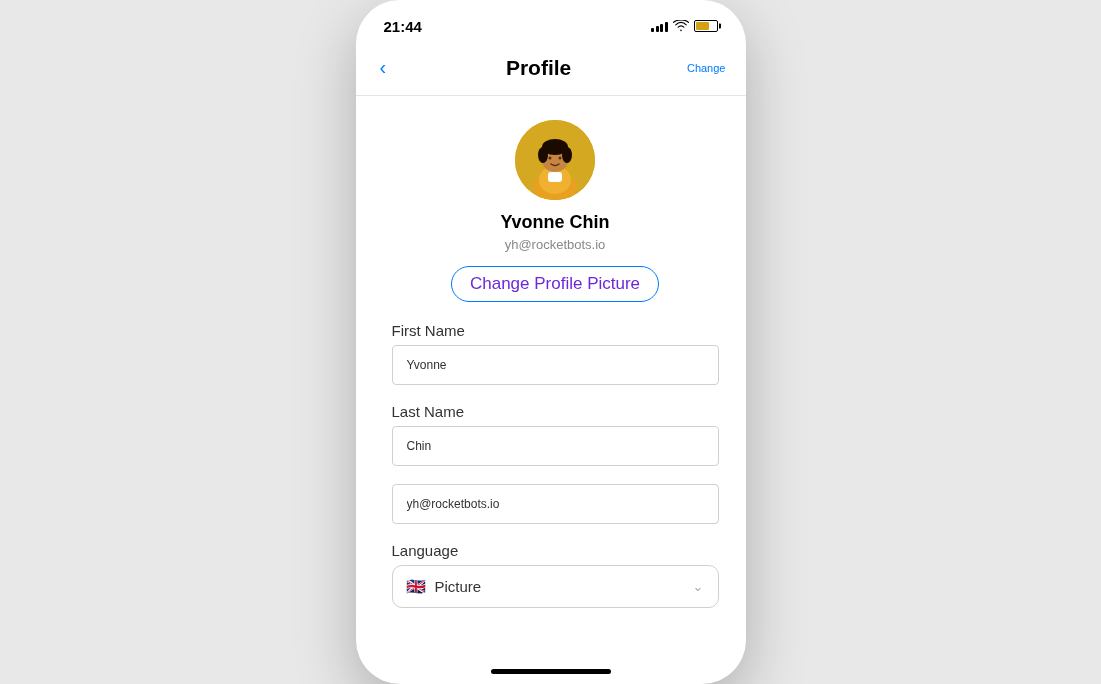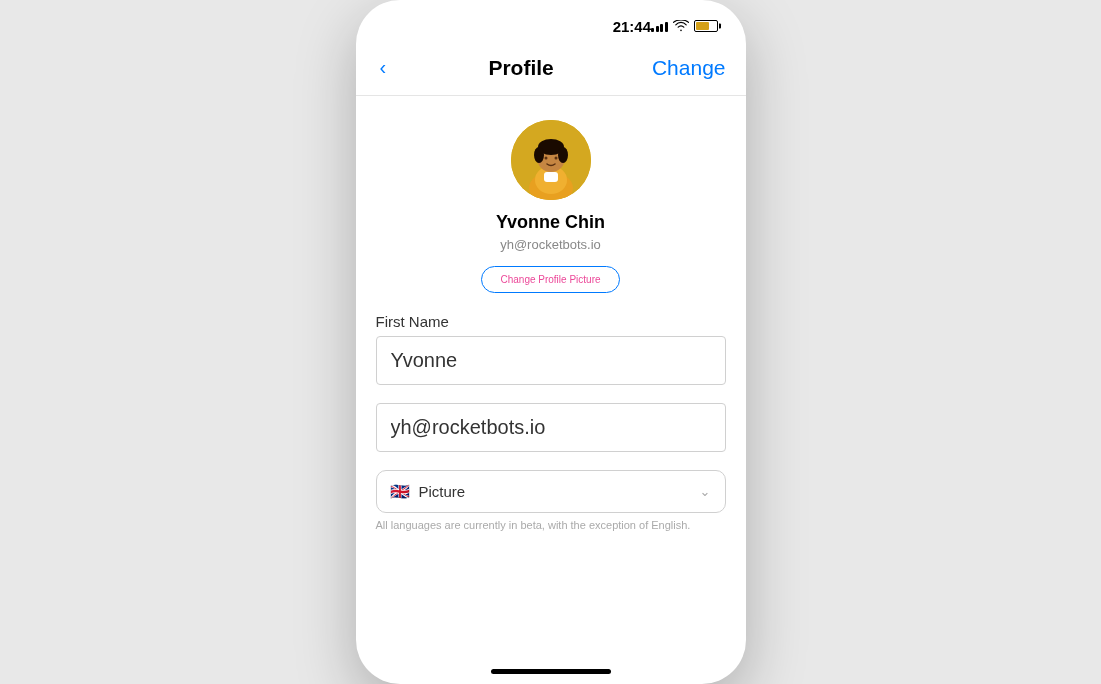--- a/index.html
+++ b/index.html
@@ -21,21 +21,21 @@
       box-shadow: 0 20px 60px rgba(0,0,0,0.25);
       overflow: hidden;
       position: relative;
       display: flex;
       flex-direction: column;
     }
 
     
     .status-bar {
       display: flex;
-      justify-content: flex-end;
+      justify-content: space-between;
       align-items: center;
       padding: 12px 28px 4px 28px;
       min-height: 44px;
     }
 
     .status-time {
       font-size: 15px;
       font-weight: 600;
       color: #000;
     }
@@ -112,29 +112,30 @@
     }
 
     .nav-title {
       font-size: 21px;
       font-weight: 600;
       color: #000;
     }
 
     .nav-action {
       color: #007AFF;
-      font-size: 21px;
+      font-size: 11px;
       cursor: pointer;
     }
 
     
     .content {
       flex: 1;
       overflow-y: auto;
-      padding: 24px 20px 20px 20px;
+      padding: 24px 27px 20px 20px;
+      margin-left: 16px;
     }
 
     
     .avatar-section {
       display: flex;
       flex-direction: column;
       align-items: center;
       margin-bottom: 20px;
     }
 
@@ -164,46 +165,46 @@
     }
 
     .user-email {
       font-size: 13px;
       color: #888;
       margin-bottom: 14px;
     }
 
     .change-picture-btn {
       border: 1.5px solid #007AFF;
-      color: #ec4899;
+      color: #6d28d9;
       background: transparent;
       border-radius: 20px;
       padding: 7px 18px;
-      font-size: 10px;
+      font-size: 17px;
       cursor: pointer;
     }
 
     
     .form-group {
       margin-bottom: 18px;
     }
 
     .form-label {
       font-size: 15px;
       color: #333;
       margin-bottom: 6px;
       display: block;
     }
 
     .form-input {
       width: 100%;
       border: 1.5px solid #d0d0d0;
       border-radius: 4px;
       padding: 12px 14px;
-      font-size: 20px;
+      font-size: 12px;
       color: #333;
       background: #fff;
       outline: none;
     }
 
     .form-select-wrapper {
       width: 100%;
       border: 1.5px solid #d0d0d0;
       border-radius: 10px;
       padding: 11px 14px;
@@ -316,35 +317,37 @@
       <span class="user-email">yh@rocketbots.io</span>
       <button class="change-picture-btn">Change Profile Picture</button>
     </div>
 
     <div class="form-group">
       <label class="form-label">First Name</label>
       <input class="form-input" type="text" value="Yvonne" style="">
     </div>
 
     <div class="form-group">
+      <label class="form-label">Last Name</label>
+      <input class="form-input" type="text" value="Chin" style="">
     </div>
 
     <div class="form-group">
       <input class="form-input" type="email" value="yh@rocketbots.io" style="">
     </div>
 
     <div class="form-group">
+      <label class="form-label">Language</label>
       <div class="form-select-wrapper">
         <div class="select-left">
           <span class="flag-emoji">🇬🇧</span>
           <span>Picture</span>
         </div>
         <span class="chevron-icon">⌄</span>
       </div>
-      <div class="lang-note">All languages are currently in beta, with the exception of English.</div>
     </div>
 
   </div>
 
   <div class="home-indicator">
     <div class="home-bar"></div>
   </div>
 
 </div>
 

